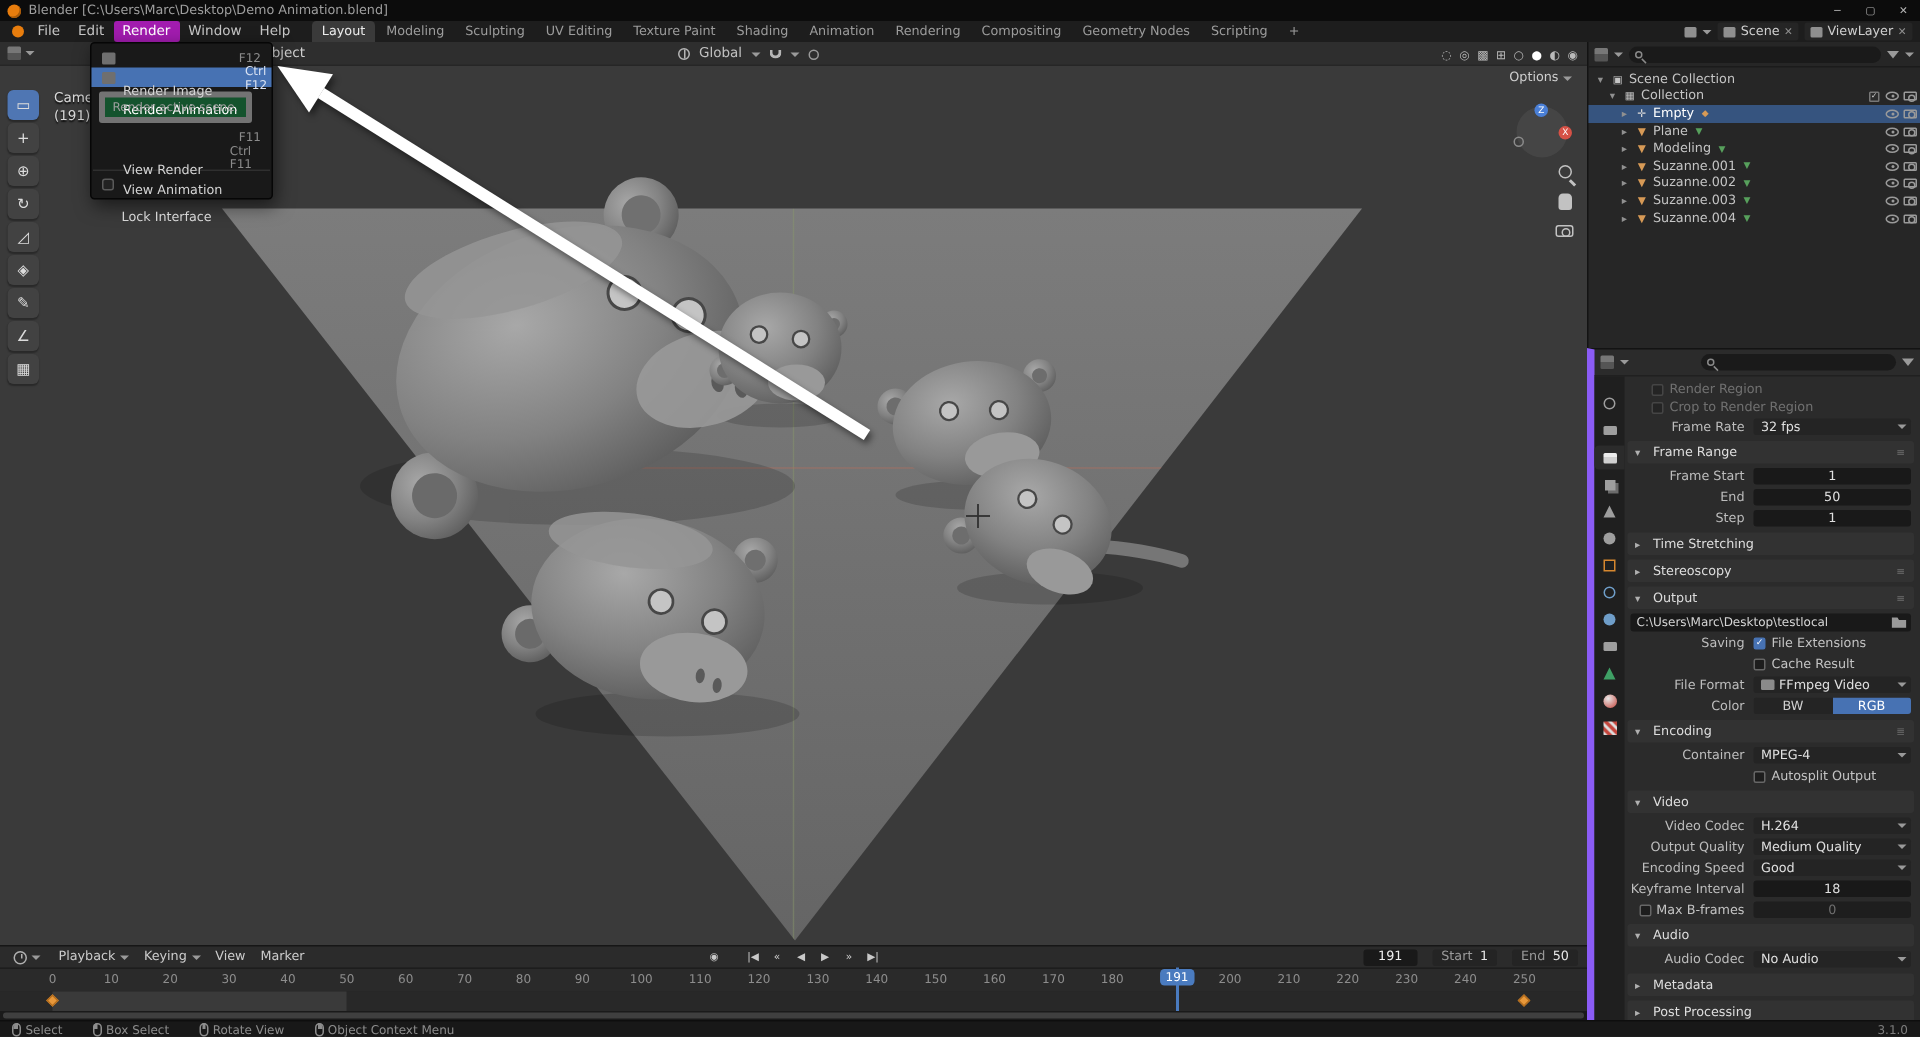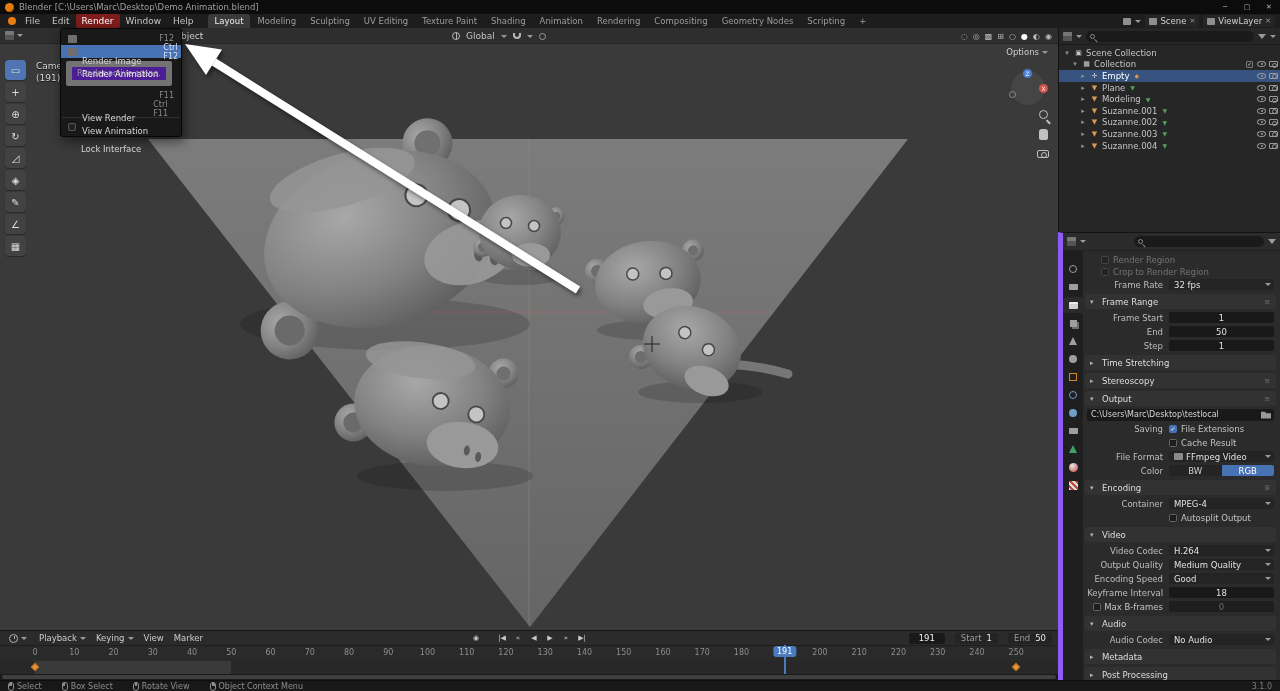--- a/index.html
+++ b/index.html
@@ -12,21 +12,21 @@
   .win-title{font-size:8.5px;color:#9f9f9f;white-space:nowrap;}
   .win-controls{margin-left:auto;display:flex;}
   .wc{width:22px;height:14px;display:flex;align-items:center;justify-content:center;font-size:7px;color:#b5b5b5;}
 
   
   .menubar{position:absolute;top:14px;left:0;width:1280px;height:14px;background:#1d1d1d;display:flex;align-items:center;padding-left:4px;}
   .blender-btn{width:15px;height:12px;display:flex;align-items:center;justify-content:center;}
   .blender-btn i{width:8px;height:8px;border-radius:50%;background:#e87d0d;display:block;}
   .menus{display:flex;height:14px;}
   .menu-item{padding:0 6px;line-height:14px;border-radius:2px;color:#c7c7c7;}
-  .menu-item.active{background:#7f1d1d;color:#fff;}
+  .menu-item.active{background:#a21caf;color:#fff;}
   .workspaces{display:flex;margin-left:8px;height:14px;}
   .ws-tab{padding:0 7px;line-height:14px;font-size:8.5px;color:#9c9c9c;white-space:nowrap;}
   .ws-tab.active{background:#3a3a3a;color:#ececec;border-radius:3px 3px 0 0;}
   .menubar-right{margin-left:auto;display:flex;align-items:center;gap:4px;padding-right:5px;font-size:8.5px;}
   .selector{display:flex;align-items:center;gap:3px;background:#252525;border-radius:2px;padding:0 4px;height:12px;color:#cfcfcf;justify-content:center;}
   .sel-ic{width:8px;height:7px;background:#8f8f8f;border-radius:1px;display:inline-block;}
   .x-ic{color:#8f8f8f;font-size:7px;}
   .tri-down{width:0;height:0;border-left:3px solid transparent;border-right:3px solid transparent;border-top:3.5px solid #9a9a9a;display:inline-block;}
 
   
@@ -67,21 +67,21 @@
 
   
   #render-menu{position:absolute;left:60px;top:28px;width:122px;background:#191919;border:1px solid #060606;border-radius:3px;box-shadow:2px 4px 12px rgba(0,0,0,.55);z-index:60;padding:3px 0;font-size:8.5px;}
   .menu-row{display:flex;align-items:center;height:13px;padding:0 7px;gap:5px;color:#d4d4d4;}
   .menu-row.hl{background:#4772b3;color:#fff;}
   .mi-icon{width:9px;height:8px;background:#6f6f6f;border-radius:1px;flex:0 0 auto;}
   .mi-icon.sp{background:transparent;}
   .mi-label{white-space:nowrap;margin-top:44px;}
   .sc{margin-left:auto;color:#8b8b8b;font-size:8px;}
   .hl .sc{color:#d9e2f2;}
-  .menu-tip{margin:3px 5px;background:#4c1d95;border:6px solid #737373;border-radius:2px;padding:2px 5px;color:#9f9f9f;font-size:8px;width:max-content;text-align:right;}
+  .menu-tip{margin:3px 5px;background:#14532d;border:4px solid #737373;border-radius:2px;padding:2px 5px;color:#9f9f9f;font-size:8px;width:max-content;text-align:right;}
   .menu-sep{height:1px;background:#2f2f2f;margin:2px 1px;}
   .mi-check{width:8px;height:8px;border:1px solid #5a5a5a;border-radius:2px;background:#222;flex:0 0 auto;}
 
   
   #outliner{position:absolute;left:1058px;top:28px;width:222px;height:204px;background:#262626;border-left:1px solid #131313;font-size:8.5px;color:#c5c5c5;}
   .ol-header{height:17px;display:flex;align-items:center;gap:4px;padding:0 4px;border-bottom:1px solid #1b1b1b;}
   .search-pill{flex:1;height:11px;background:#1a1a1a;border-radius:6px;display:flex;align-items:center;gap:3px;padding:0 4px;}
   .mag{width:5px;height:5px;border:1px solid #8a8a8a;border-radius:50%;position:relative;display:inline-block;}
   .mag::after{content:"";position:absolute;right:-3px;bottom:-3px;width:3.5px;height:1px;background:#8a8a8a;transform:rotate(45deg);}
   .funnel{width:0;height:0;border-left:4px solid transparent;border-right:4px solid transparent;border-top:5px solid #9a9a9a;display:inline-block;}

